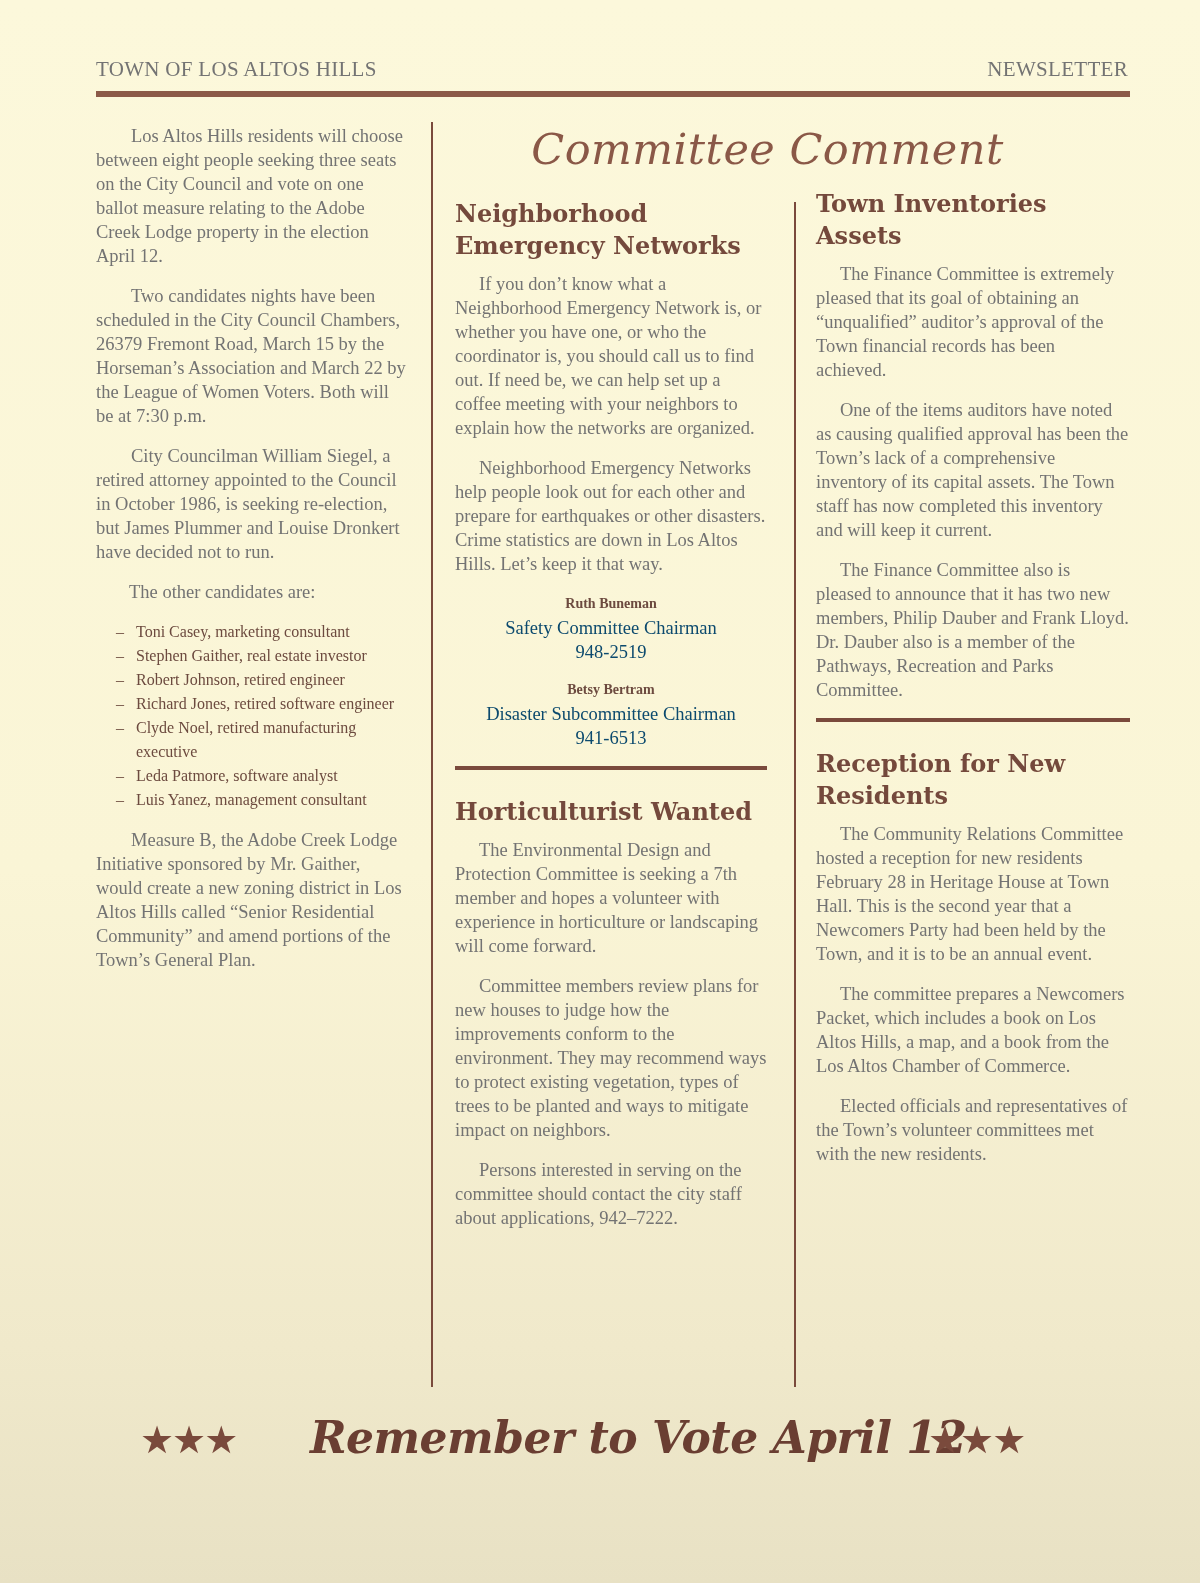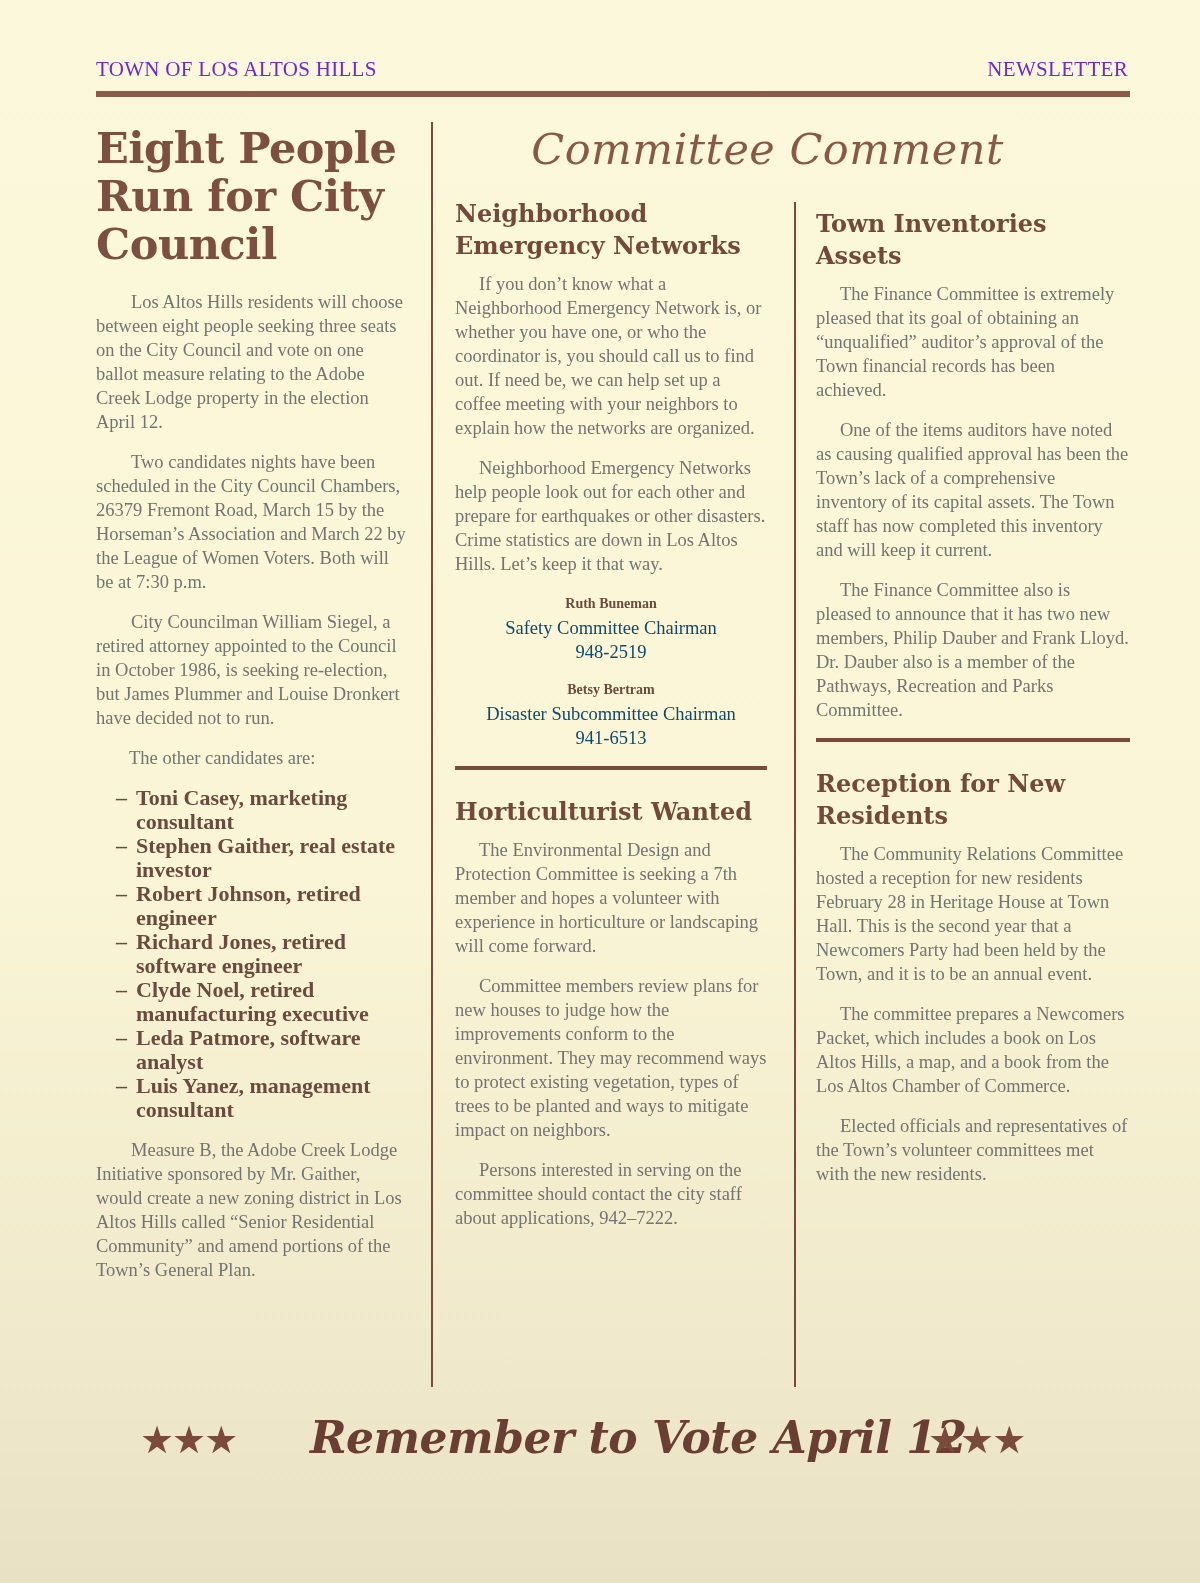--- a/index.html
+++ b/index.html
@@ -5,31 +5,31 @@
     html, body { margin: 0; padding: 0; }
     body {
       width: 1200px; height: 1583px; overflow: hidden;
       background: linear-gradient(180deg, #fcf8db 0%, #faf5d6 55%, #f0e9cb 85%, #e8e1c4 100%);
       font-family: "Liberation Serif", "DejaVu Serif", serif;
       color: #6b4a3e;
       position: relative;
     }
     .page { position: absolute; left: 0; top: 0; width: 1200px; height: 1583px; }
     .masthead-left, .masthead-right {
-      position: absolute; top: 57px; font-size: 21px; letter-spacing: 0.3px; color: #6d28d9;
+      position: absolute; top: 57px; font-size: 21px; letter-spacing: 0.3px; color: #737373;
     }
     .masthead-left { left: 96px; }
     .masthead-right { right: 72px; text-align: center; }
     .masthead-rule {
       position: absolute; left: 96px; top: 91px; width: 1034px; height: 6px; background: #8c5a48;
     }
     .col { position: absolute; }
     .col1 { left: 96px; top: 124px; width: 310px; }
     .col2 { left: 455px; top: 198px; width: 312px; }
-    .col3 { left: 816px; top: 208px; width: 314px; }
+    .col3 { left: 816px; top: 188px; width: 314px; }
     .vline { position: absolute; width: 2px; background: #7a4a3c; }
     .vline1 { left: 431px; top: 122px; height: 1265px; }
     .vline2 { left: 794px; top: 202px; height: 1185px; }
 
     .big-head {
       font-family: "DejaVu Serif", serif; font-weight: bold;
       font-size: 43px; line-height: 48px; color: #7c4f41; margin: 0 0 22px 0;
       letter-spacing: -0.5px;
     }
     .section-banner {
@@ -41,21 +41,21 @@
       font-family: "DejaVu Serif", serif; font-weight: bold; font-size: 24px; line-height: 32px;
       color: #74493c; margin: 0 0 10px 0;
     }
     p {
       margin: 0 0 16px 0; font-size: 18.5px; line-height: 24px; text-indent: 24px; color: #737373;
     }
     .col1 p { text-indent: 35px; }
     .col1 p.indent-list-lead { text-indent: 33px; }
     ul.cands { list-style: none; margin: 0 0 16px 0; padding: 0 0 0 20px; }
     ul.cands li {
-      font-size: 22px; line-height: 24px; padding-left: 20px; text-indent: -20px; color: #6c4a3f; font-weight: bold;
+      font-size: 16px; line-height: 24px; padding-left: 20px; text-indent: -20px; color: #6c4a3f;
     }
     ul.cands li .dash { display: inline-block; width: 20px; text-indent: 0; }
     .contact { text-align: center; margin: 0 0 14px 0; }
     .contact .cname { font-weight: bold; font-size: 14px; line-height: 24px; color: #6c4a3f; }
     .contact .ctitle, .contact .cphone { font-size: 18.5px; line-height: 24px; color: #0c4a6e; }
     .hrule { height: 4px; background: #7a4a3c; margin: 16px 0 26px 0; }
 
     .footer {
       position: absolute; left: 0; top: 1412px; width: 1200px; height: 60px;
     }
@@ -72,21 +72,20 @@
 
 <div class="page">
   <div class="masthead-left">TOWN OF LOS ALTOS HILLS</div>
   <div class="masthead-right">NEWSLETTER</div>
   <div class="masthead-rule"></div>
 
   <div class="vline vline1"></div>
   <div class="vline vline2"></div>
 
   <div class="col col1">
-    <h1 class="big-head">Eight People Run for City Council</h1>
     <p>Los Altos Hills residents will choose between eight people seeking three seats on the City Council and vote on one ballot measure relating to the Adobe Creek Lodge property in the election April 12.</p>
     <p>Two candidates nights have been scheduled in the City Council Chambers, 26379 Fremont Road, March 15 by the Horseman’s Association and March 22 by the League of Women Voters. Both will be at 7:30 p.m.</p>
     <p>City Councilman William Siegel, a retired attorney appointed to the Council in October 1986, is seeking re-election, but James Plummer and Louise Dronkert have decided not to run.</p>
     <p class="indent-list-lead">The other candidates are:</p>
     <ul class="cands">
       <li><span class="dash">–</span><span>Toni Casey, marketing consultant</span></li>
       <li><span class="dash">–</span><span>Stephen Gaither, real estate investor</span></li>
       <li><span class="dash">–</span><span>Robert Johnson, retired engineer</span></li>
       <li><span class="dash">–</span><span>Richard Jones, retired software engineer</span></li>
       <li><span class="dash">–</span><span>Clyde Noel, retired manufacturing executive</span></li>

